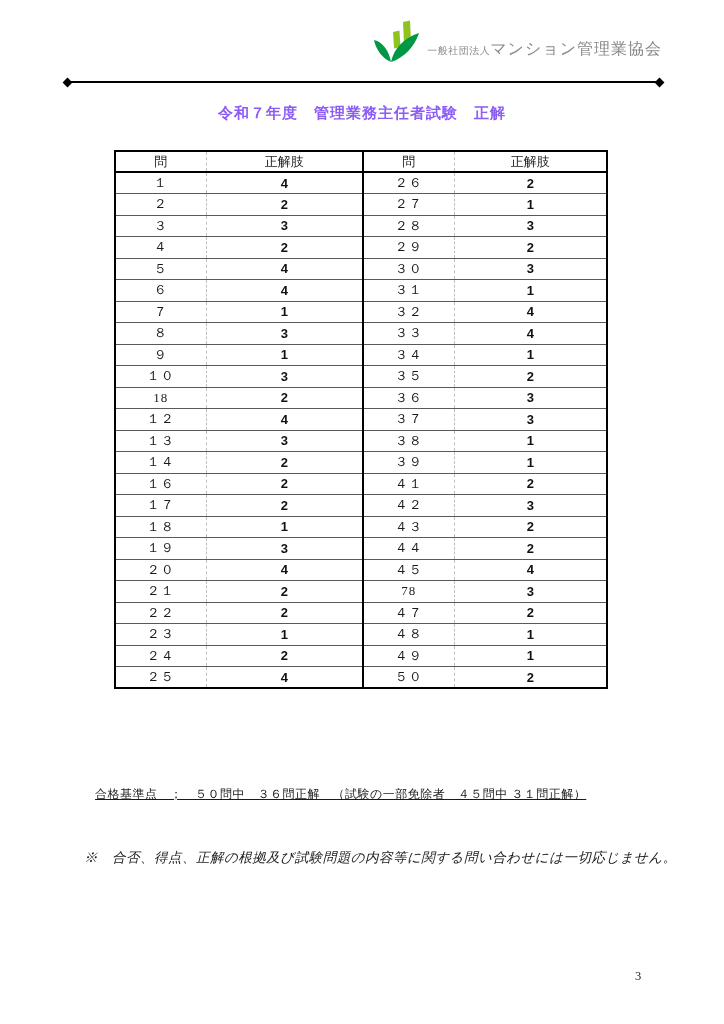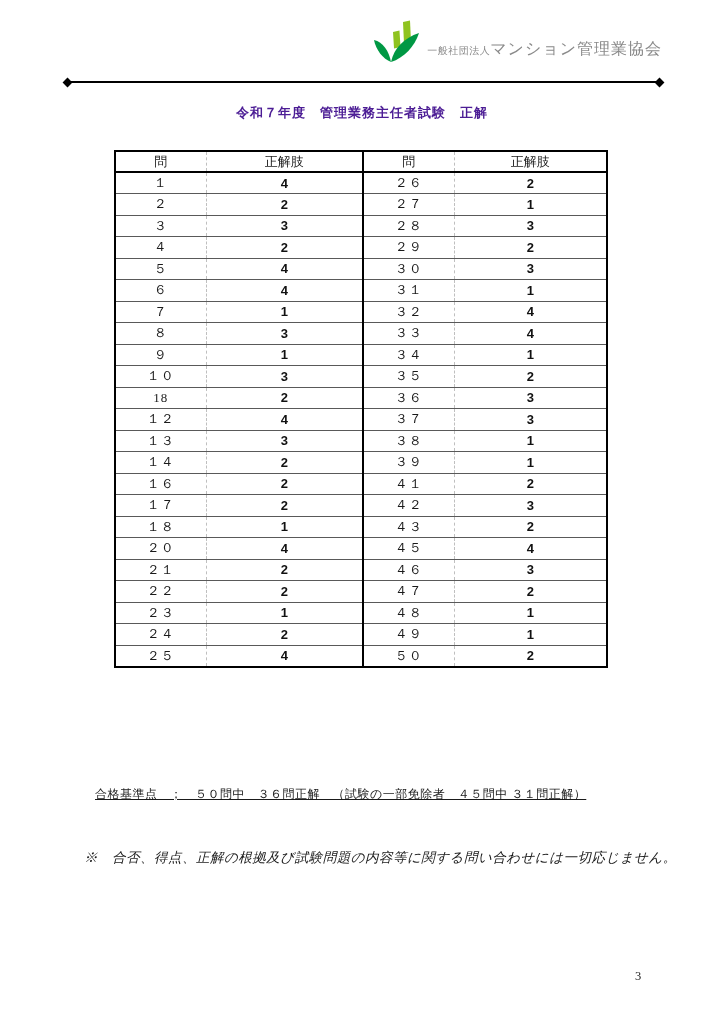--- a/index.html
+++ b/index.html
@@ -37,22 +37,22 @@
     content:""; position:absolute; top:-4.5px;
     width:7px; height:7px; background:#000; transform:rotate(45deg);
   }
   .rule::before { left:-3px; }
   .rule::after  { right:-3px; }
   
   .title {
     position:absolute; top:104px; left:0; width:100%;
     text-align:center;
     font-family:"Liberation Sans","DejaVu Sans",sans-serif;
-    font-weight:bold; font-size:13px; letter-spacing:1px;
-    color:#4c1d95;
+    font-weight:bold; font-size:15px; letter-spacing:1px;
+    color:#8b5cf6;
   }
   
   table.answers {
     position:absolute; left:114px; top:150px; width:492px;
     border-collapse:collapse; table-layout:fixed;
     border:2px solid #000;
     text-align:center;
     font-size:13px;
   }
   table.answers th {
@@ -224,29 +224,35 @@
           <td class="q">４２</td>
           <td class="a">3</td>
         </tr>
         <tr>
           <td class="q">１８</td>
           <td class="a">1</td>
           <td class="q">４３</td>
           <td class="a">2</td>
         </tr>
         <tr>
+          <td class="q">１９</td>
+          <td class="a">3</td>
+          <td class="q">４４</td>
+          <td class="a">2</td>
+        </tr>
+        <tr>
           <td class="q">２０</td>
           <td class="a">4</td>
           <td class="q">４５</td>
           <td class="a">4</td>
         </tr>
         <tr>
           <td class="q">２１</td>
           <td class="a">2</td>
-          <td class="q">４６</td>
+          <td class="q">78</td>
           <td class="a">3</td>
         </tr>
         <tr>
           <td class="q">２２</td>
           <td class="a">2</td>
           <td class="q">４７</td>
           <td class="a">2</td>
         </tr>
         <tr>
           <td class="q">２３</td>

